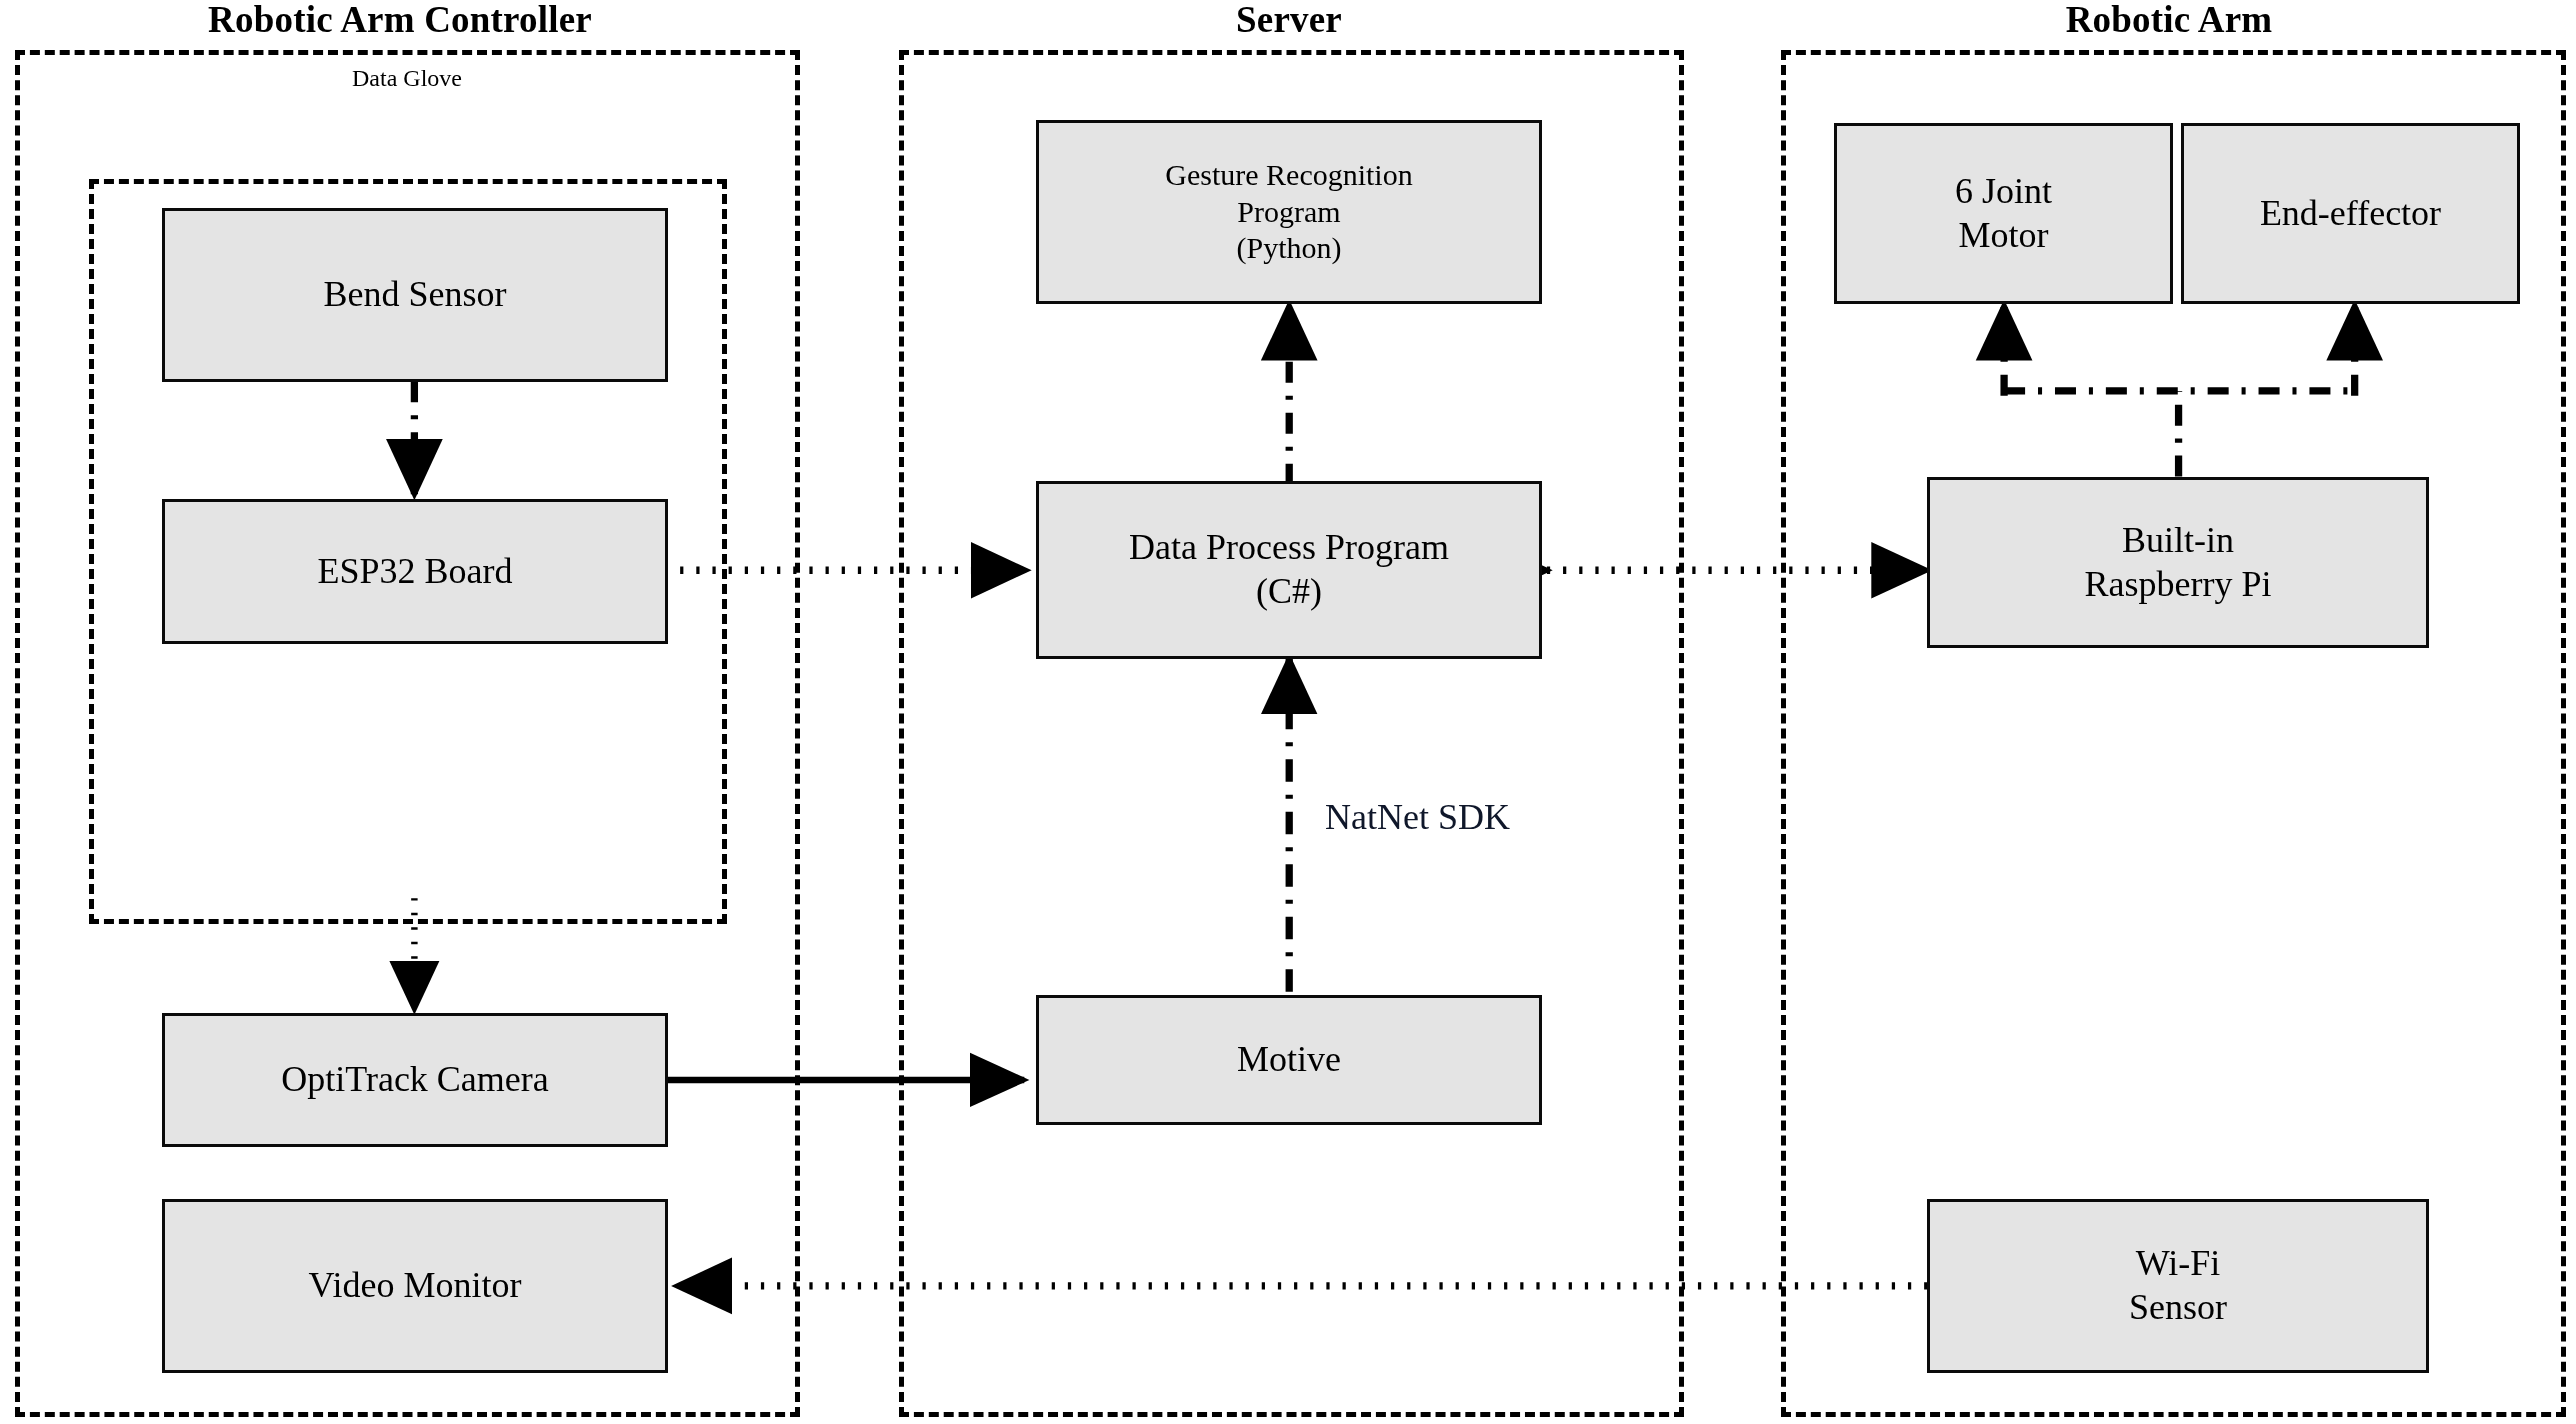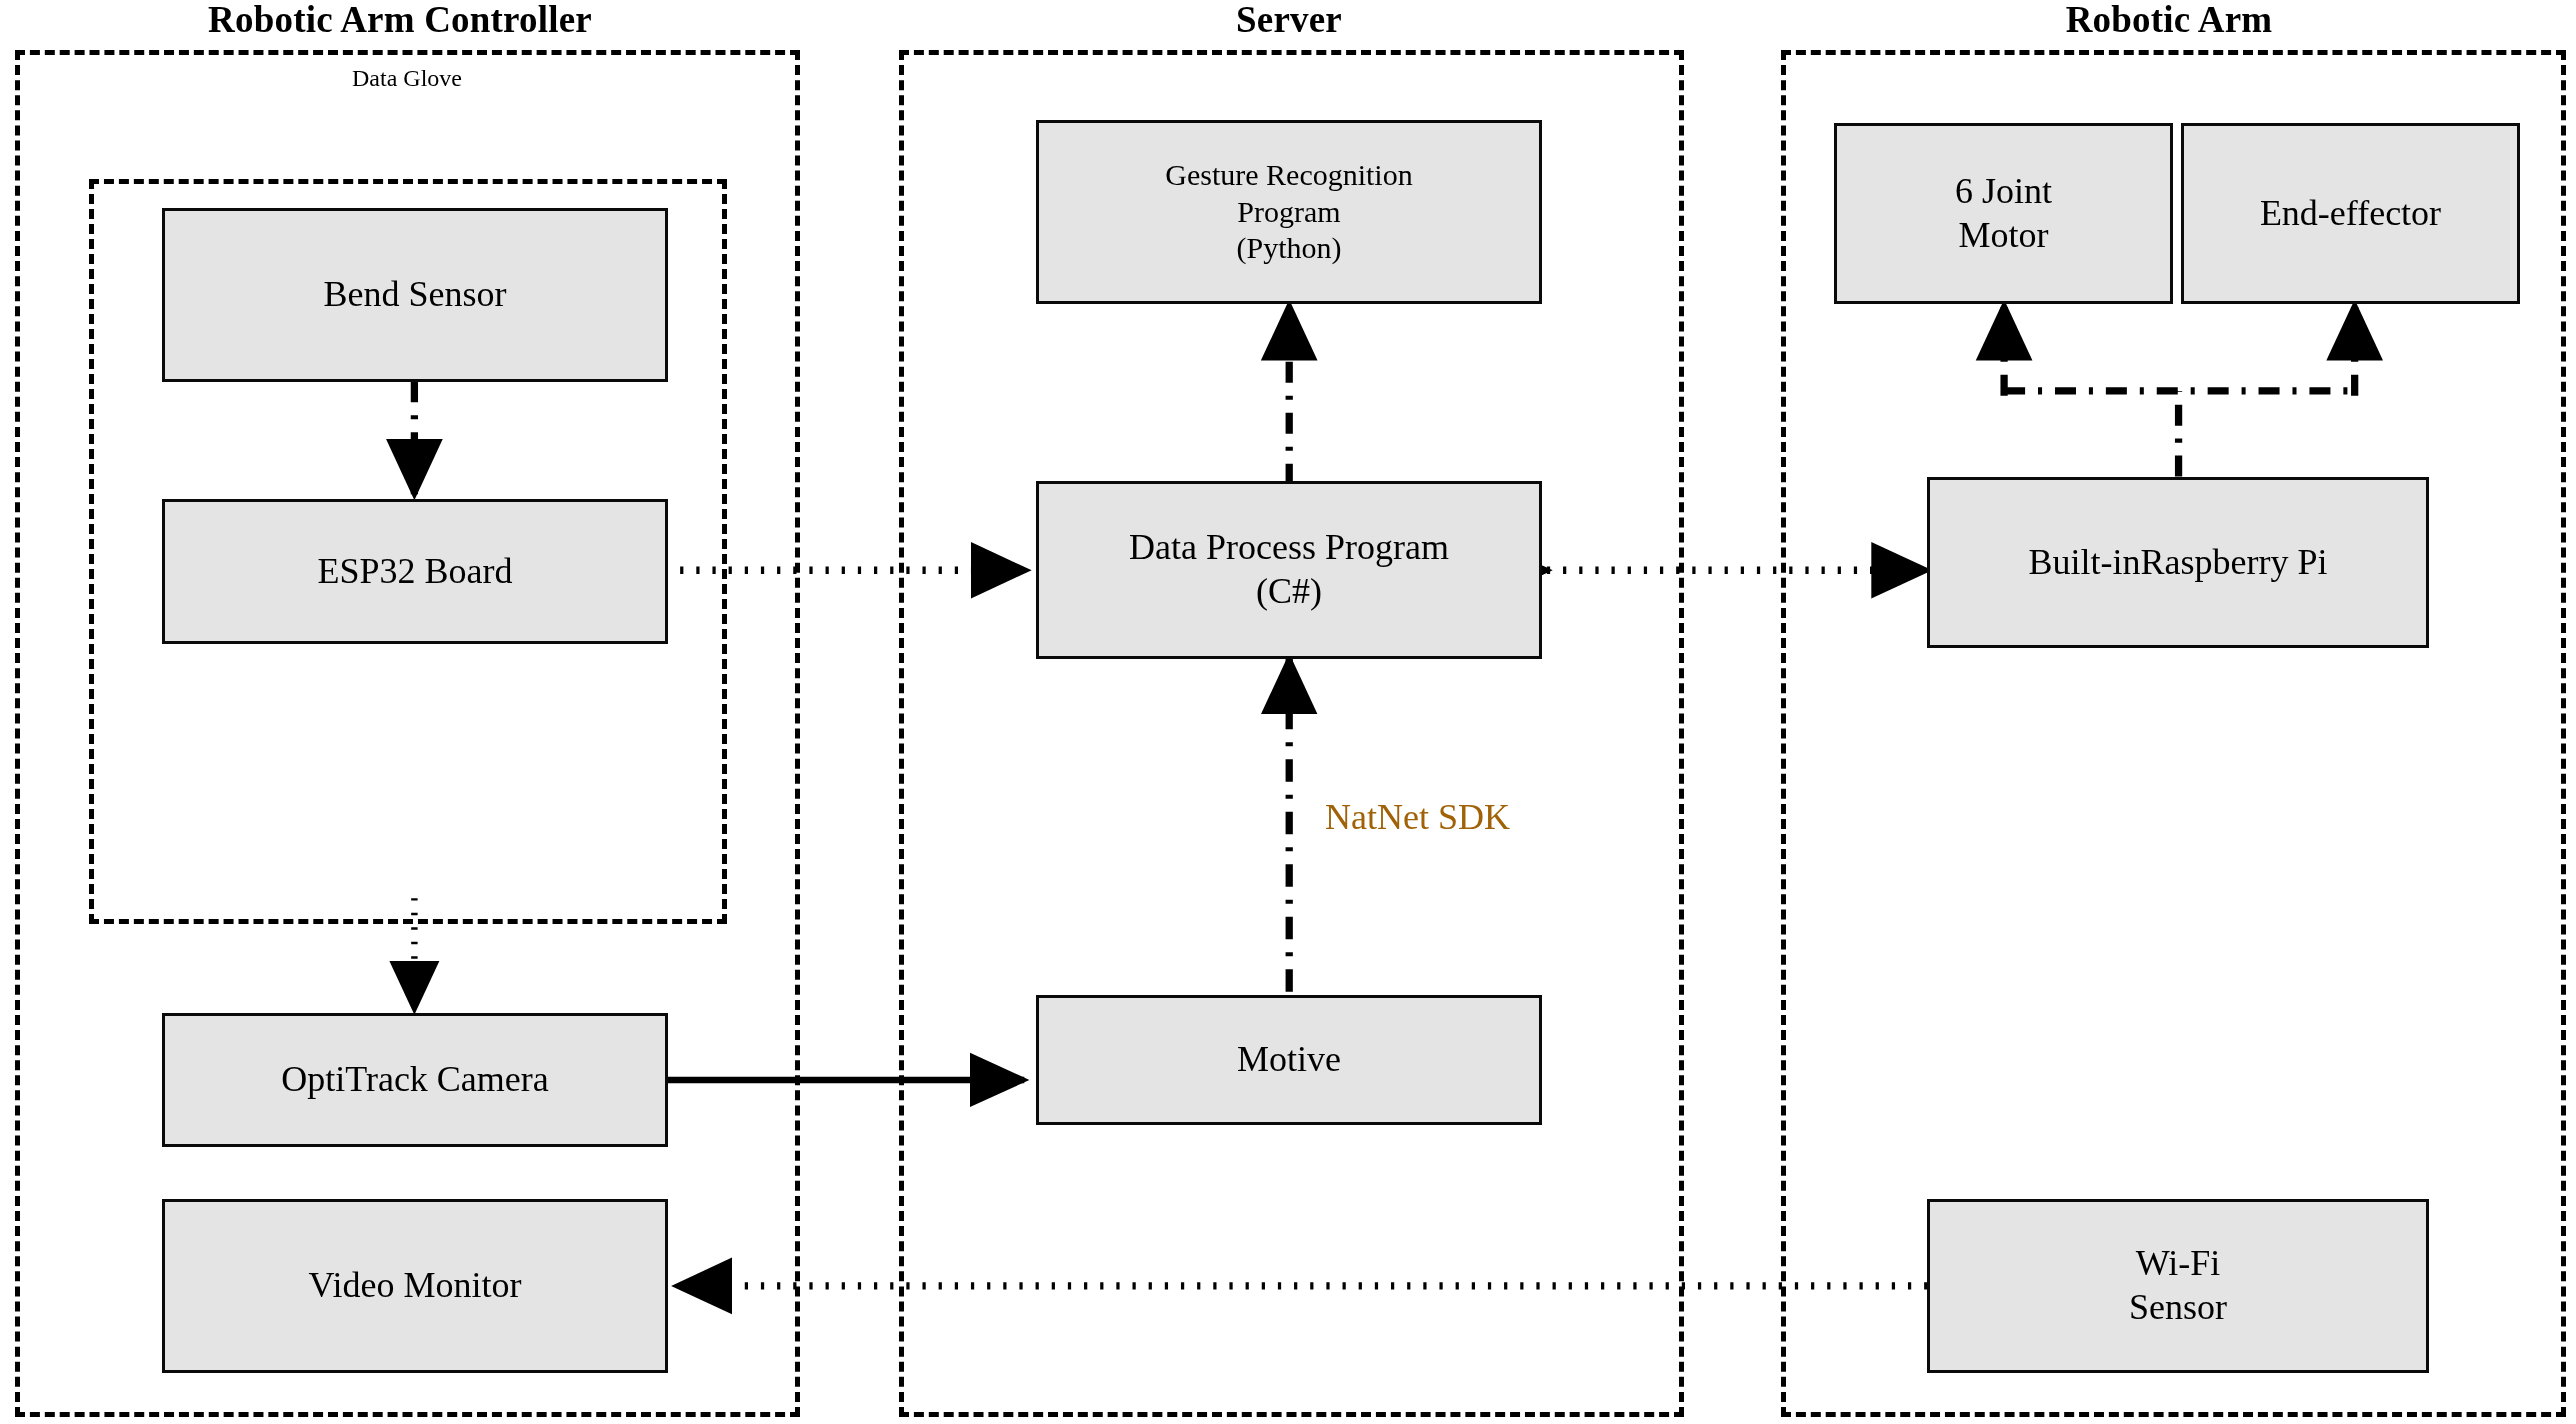--- a/index.html
+++ b/index.html
@@ -13,21 +13,21 @@
   .sub-box{position:absolute;border:5.7px dashed #000;box-sizing:border-box;background:transparent;}
 
   .sub-title{position:absolute;font-size:24px;color:#000;text-align:center;white-space:nowrap;}
 
   .node{position:absolute;background:#e4e4e4;border:3.2px solid #0a0a0a;box-sizing:border-box;
         display:flex;align-items:center;justify-content:center;text-align:center;
         font-size:36px;line-height:1.22;color:#000;padding:1.6px 4.8px;font-family:Liberation Serif, serif;}
   .node.small{font-size:30px;}
 
   svg.edges{position:absolute;left:0;top:0;width:2576px;height:1424px;overflow:visible;}
-  .edge-label{position:absolute;font-size:36px;color:#a16207;white-space:nowrap;}
+  .edge-label{position:absolute;font-size:36px;color:#0f172a;white-space:nowrap;}
 </style>
 </head>
 <body>
 
 <div id="stage">
 
   <div class="grp-title" style="left:0px;top:-1.6px;width:800px;">Robotic Arm Controller</div>
   <div class="grp-title" style="left:889px;top:-1.6px;width:800px;">Server</div>
   <div class="grp-title" style="left:1769px;top:-1.6px;width:800px;">Robotic Arm</div>
 
@@ -107,21 +107,21 @@
 
   <div class="node" style="left:1834px;top:123px;width:339px;height:181px;flex-direction:column;">
     <span>6 Joint</span>
     <span>Motor</span>
   </div>
 
   <div class="node" style="left:2181px;top:123px;width:339px;height:181px;">
     <span>End-effector</span>
   </div>
 
-  <div class="node" style="left:1927px;top:477px;width:502px;height:171px;flex-direction:row;">
+  <div class="node" style="left:1927px;top:477px;width:502px;height:171px;flex-direction:column;">
     <span>Built-in</span>
     <span>Raspberry Pi</span>
   </div>
 
   <div class="node" style="left:1927px;top:1199px;width:502px;height:174px;flex-direction:column;">
     <span>Wi-Fi</span>
     <span>Sensor</span>
   </div>
 
   <div class="edge-label" style="left:1325px;top:796px;">NatNet SDK</div>

